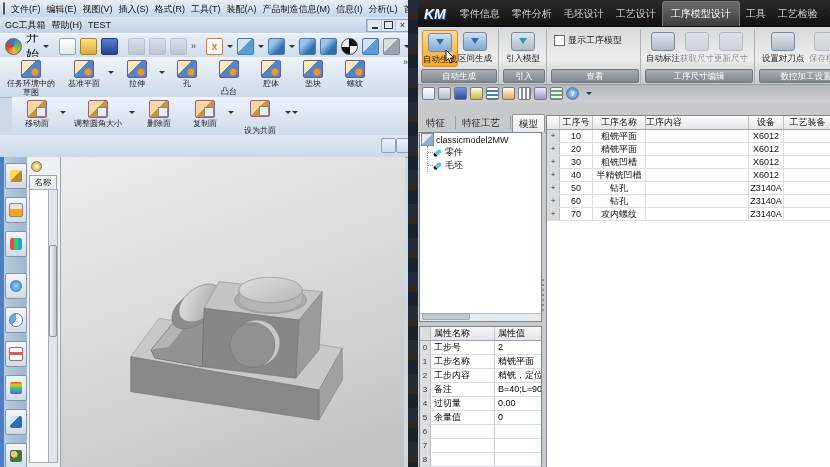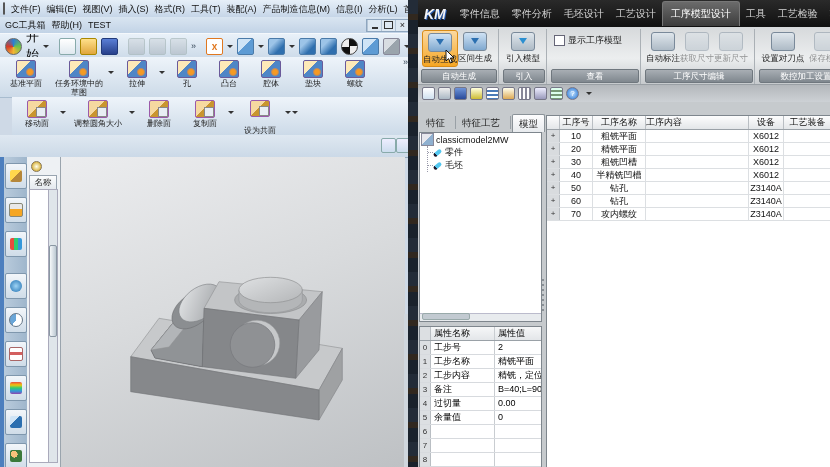--- a/index.html
+++ b/index.html
@@ -241,47 +241,47 @@
       <div class="sm-ic ic-cube shaded"></div>
       <div class="sm-ic ic-sphere"></div>
       <div class="sm-ic ic-cube"></div>
       <div class="sm-ic ic-graycube"></div>
       <div class="dd"></div>
       <div class="sm-ic ic-white"></div>
 
     </div>
 
     <div id="toolbarB" class="abs bigbar">
+      <div class="bigbtn" style="width:56px;">
+        <div class="fcube">
+            <i></i>
+          </div>
+        <span class="lbl">任务环境中的草图</span>
+      </div>
       <div class="bigbtn" style="width:46px;">
         <div class="fcube">
             <i></i>
           </div>
         <span class="lbl">基准平面</span>
-      </div>
-      <div class="bigbtn" style="width:56px;">
-        <div class="fcube">
-            <i></i>
-          </div>
-        <span class="lbl">任务环境中的草图</span>
       </div>
       <div class="btn-dd"></div>
       <div class="bigbtn" style="width:42px;">
         <div class="fcube">
             <i></i>
           </div>
         <span class="lbl">拉伸</span>
       </div>
       <div class="btn-dd"></div>
       <div class="bigbtn" style="width:40px;">
         <div class="fcube">
             <i></i>
           </div>
         <span class="lbl">孔</span>
       </div>
-      <div class="bigbtn" style="width:40px;">
+      <div class="bigbtn" style="width:40px;justify-content:space-between;">
         <div class="fcube">
             <i></i>
           </div>
         <span class="lbl">凸台</span>
       </div>
       <div class="bigbtn" style="width:40px;">
         <div class="fcube">
             <i></i>
           </div>
         <span class="lbl">腔体</span>

